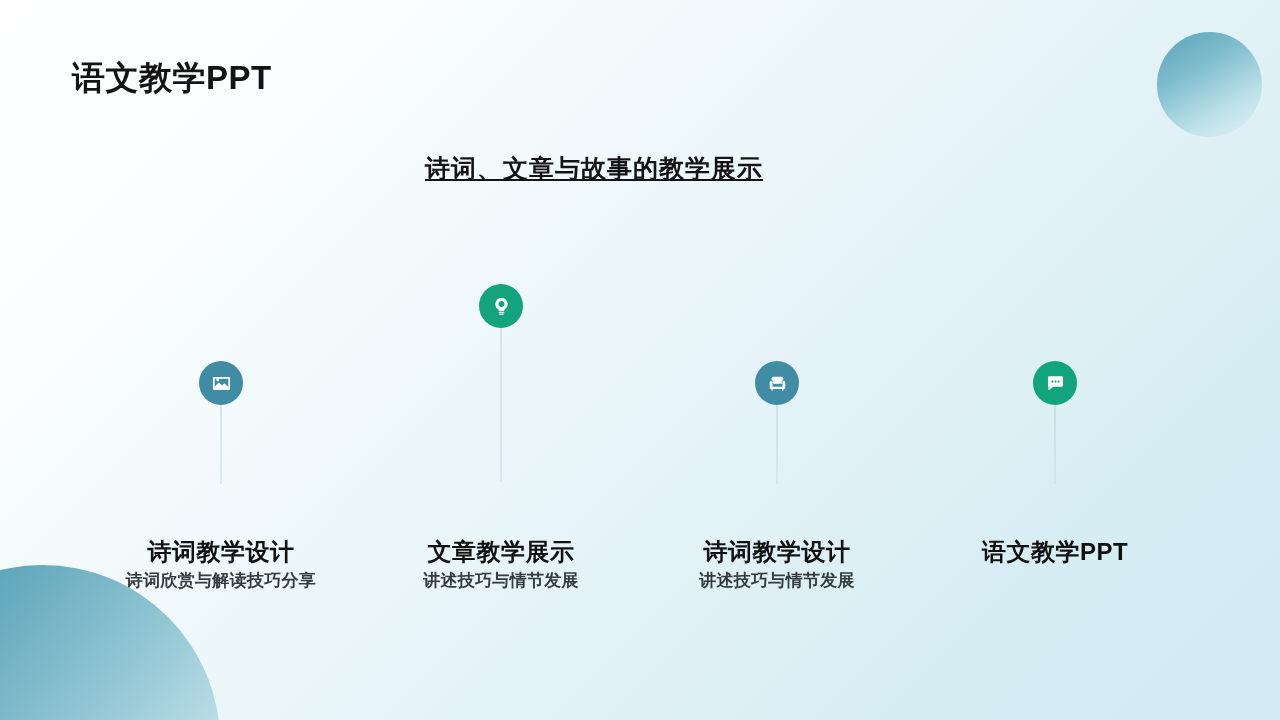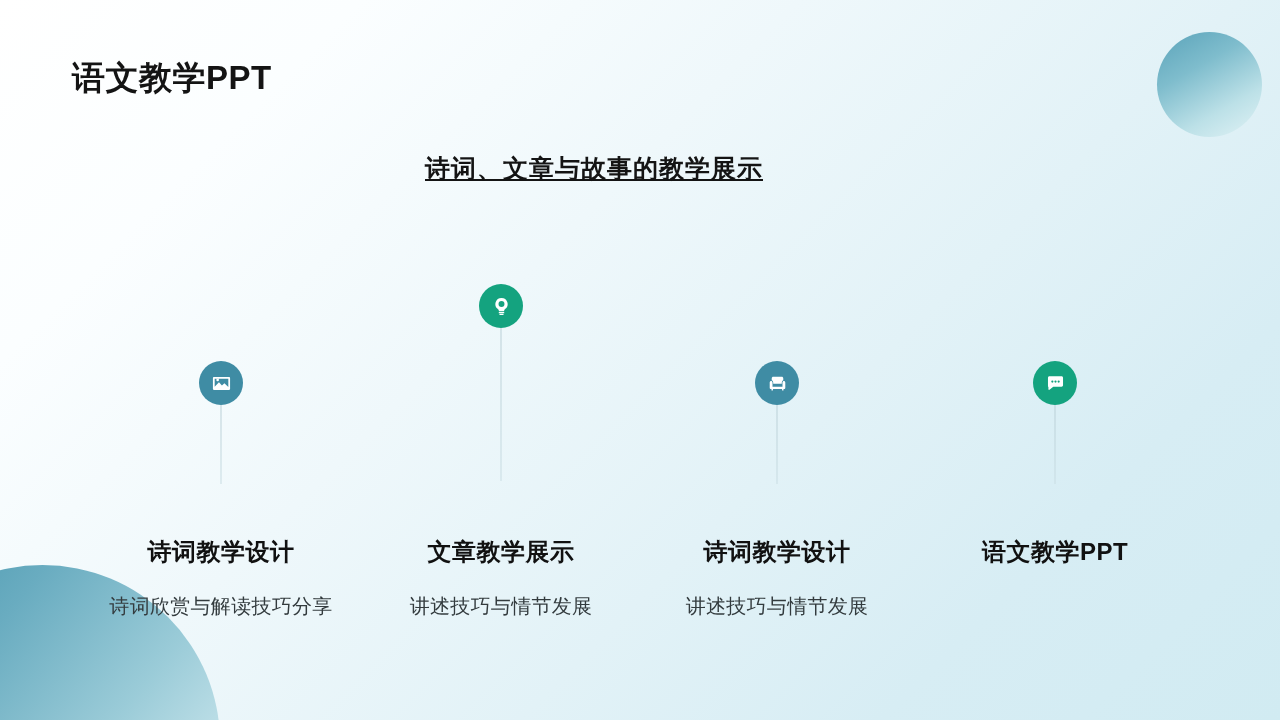--- a/index.html
+++ b/index.html
@@ -128,23 +128,23 @@
 
   .caption-title {
     font-size: 24px;
     font-weight: bold;
     color: #111111;
     letter-spacing: 0.5px;
     line-height: 1.2;
   }
 
   .caption-desc {
-    margin-top: 26px;
-    font-size: 20px;
-    font-weight: normal;
+    margin-top: 3px;
+    font-size: 17px;
+    font-weight: bold;
     color: #333b3e;
     letter-spacing: 0.3px;
     line-height: 1.3;
   }
 </style>
 </head>
 <body>
 
 <div class="slide">
 

